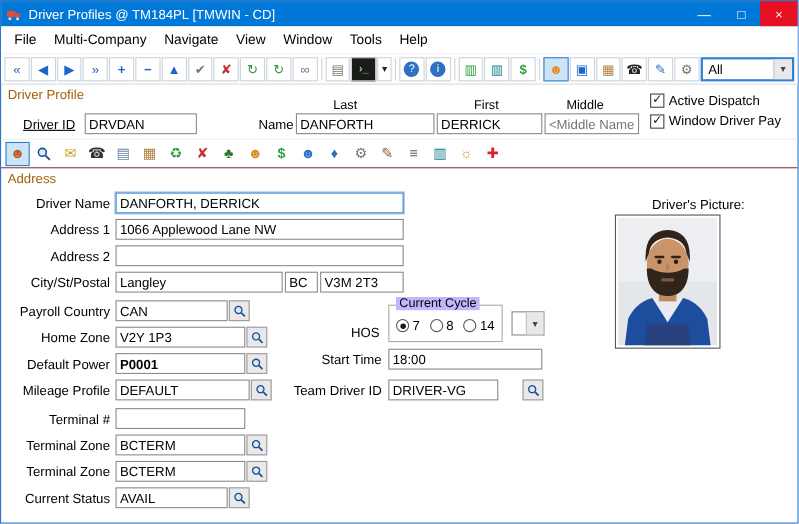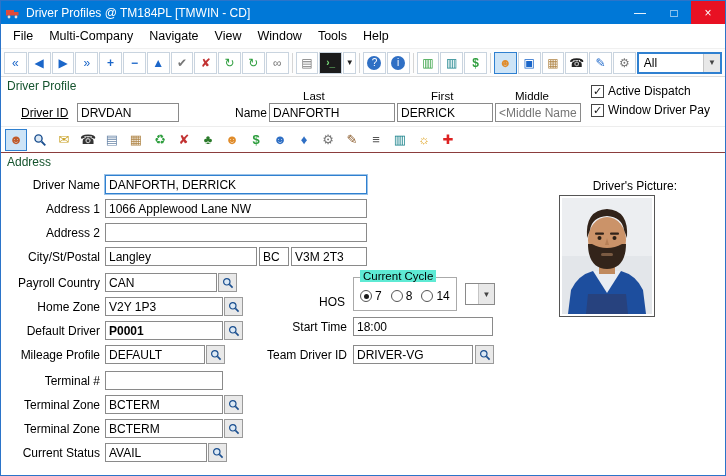--- a/index.html
+++ b/index.html
@@ -27,21 +27,21 @@
   .c-blue { color:#1b66c9; } .c-green { color:#2e9e3e; } .c-gray { color:#777; }
   .c-red { color:#c23333; } .c-orange { color:#e08c2b; } .c-dark { color:#222; }
   .c-teal { color:#18818a; } .c-tan { color:#b08648; }
   .tbtn.term { background:#1b1b1b; color:#7be07b; font-weight:bold; font-size:10px; }
   .tbtn.round-blue span { display:flex; width:14px; height:14px; border-radius:50%; background:#2f6fc4; color:#fff; font-size:10px; align-items:center; justify-content:center; }
   .combo { margin-left:auto; width:86px; height:22px; border:2px solid #2f80d0; background:#fff; display:flex; align-items:center; padding-left:5px; font-size:12px; }
   .combo-arrow { margin-left:auto; width:17px; height:100%; background:#e8e8e8; border-left:1px solid #c5c5c5; display:flex; align-items:center; justify-content:center; font-size:8px; color:#444; }
 
   
   .profile-area { height:50px; flex:0 0 50px; position:relative; border-bottom:1px solid #ededed; }
-  .section-label { position:absolute; left:6px; top:2px; font-size:12px; color:#14532d; }
+  .section-label { position:absolute; left:6px; top:2px; font-size:12px; color:#a16207; }
   .col-head { position:absolute; top:13px; font-size:11.5px; }
   .pinput { position:absolute; height:19px; border:1px solid #8a8a8a; font:12px "Liberation Sans", sans-serif; padding:0 3px; background:#fff; }
   .plabel { position:absolute; font-size:12px; }
   .cbrow { position:absolute; display:flex; align-items:center; gap:4px; }
   .cbbox { width:13px; height:13px; border:1px solid #444; background:#fff; display:flex; align-items:center; justify-content:center; font-size:11px; line-height:1; color:#111; }
 
   
   .tabstrip { height:26px; flex:0 0 26px; display:flex; align-items:center; gap:2px; padding:0 4px; border-bottom:1px solid #8b3d3d; }
   .tab { width:22px; height:22px; display:flex; align-items:center; justify-content:center; font-size:13px; line-height:1; cursor:default; }
   .tab.selected { background:#cde4f7; border:1px solid #2f80d0; }
@@ -51,21 +51,21 @@
   .form-area { position:relative; flex:1 1 auto; }
   .frow { position:absolute; left:0; display:flex; align-items:center; }
   .flabel { width:104px; text-align:right; padding-right:5px; font-size:12px; flex:0 0 104px; }
   .finput { height:19px; border:1px solid #8a8a8a; font:12px "Liberation Sans", sans-serif; padding:0 3px; background:#fff; }
   .finput.focused { border:1px solid #2f80d0; box-shadow:0 0 0 1px #9cc3e8; }
   .lookup { width:19px; height:19px; margin-left:1px; background:#e9e9e9; border:1px solid #9a9a9a; display:flex; align-items:center; justify-content:center; padding:0; cursor:default; }
   .gap2 { margin-left:2px; }
 
   .abs { position:absolute; }
   .fieldset { position:absolute; border:1px solid #aaa; }
-  .fieldset .legend { position:absolute; top:-8px; left:6px; background:#5eead4; padding:0 3px; font-size:11.5px; }
+  .fieldset .legend { position:absolute; top:-8px; left:6px; background:#c4b5fd; padding:0 3px; font-size:11.5px; }
   .radio { width:12px; height:12px; border:1px solid #555; border-radius:50%; background:#fff; display:inline-flex; align-items:center; justify-content:center; }
   .radio.sel::after { content:""; width:5px; height:5px; background:#1a1a1a; border-radius:50%; }
   .radio-item { display:flex; align-items:center; gap:3px; font-size:12px; }
   .mini-combo { position:absolute; width:30px; height:22px; border:1px solid #8a8a8a; background:#fff; display:flex; }
   .mini-combo .combo-arrow { width:16px; margin-left:auto; }
 
   .pic-frame { position:absolute; border:1px solid #555; background:#fff; padding:2px; }
   .right-label { position:absolute; font-size:12px; text-align:right; }
 </style>
 </head>
@@ -216,54 +216,54 @@
 
     <div class="frow" style="top:74px">
       <label class="flabel">City/St/Postal</label>
       <input class="finput" style="width: 152px;" value="Langley">
       <input class="finput gap2" style="width: 30px;" value="BC">
       <input class="finput gap2" style="width: 76px;" value="V3M 2T3">
     </div>
 
     <div class="frow" style="top:100px">
       <label class="flabel">Payroll Country</label>
-      <input class="finput" style="width: 112px;" value="CAN">
+      <input class="finput" style="width: 102px;" value="CAN">
       <button class="lookup">
           <svg width="12" height="12" viewBox="0 0 12 12">
             <circle cx="4.8" cy="4.8" r="3.2" fill="#dce9f5" stroke="#1b4f8f" stroke-width="1.2"></circle>
             <line x1="7.4" y1="7.4" x2="10.6" y2="10.6" stroke="#1b4f8f" stroke-width="1.6"></line>
           </svg>
         </button>
     </div>
 
     <div class="frow" style="top:124px">
       <label class="flabel">Home Zone</label>
       <input class="finput" style="width: 118px;" value="V2Y 1P3">
       <button class="lookup">
           <svg width="12" height="12" viewBox="0 0 12 12">
             <circle cx="4.8" cy="4.8" r="3.2" fill="#dce9f5" stroke="#1b4f8f" stroke-width="1.2"></circle>
             <line x1="7.4" y1="7.4" x2="10.6" y2="10.6" stroke="#1b4f8f" stroke-width="1.6"></line>
           </svg>
         </button>
     </div>
 
     <div class="frow" style="top:148px">
-      <label class="flabel">Default Driver</label>
+      <label class="flabel">Default Power</label>
       <input class="finput" style="width: 118px; font-weight: bold;" value="P0001">
       <button class="lookup">
           <svg width="12" height="12" viewBox="0 0 12 12">
             <circle cx="4.8" cy="4.8" r="3.2" fill="#dce9f5" stroke="#1b4f8f" stroke-width="1.2"></circle>
             <line x1="7.4" y1="7.4" x2="10.6" y2="10.6" stroke="#1b4f8f" stroke-width="1.6"></line>
           </svg>
         </button>
     </div>
 
     <div class="frow" style="top:172px">
       <label class="flabel">Mileage Profile</label>
-      <input class="finput" style="width: 100px;" value="DEFAULT">
+      <input class="finput" style="width: 122px;" value="DEFAULT">
       <button class="lookup">
           <svg width="12" height="12" viewBox="0 0 12 12">
             <circle cx="4.8" cy="4.8" r="3.2" fill="#dce9f5" stroke="#1b4f8f" stroke-width="1.2"></circle>
             <line x1="7.4" y1="7.4" x2="10.6" y2="10.6" stroke="#1b4f8f" stroke-width="1.6"></line>
           </svg>
         </button>
     </div>
 
     <div class="frow" style="top:198px">
       <label class="flabel">Terminal #</label>
@@ -322,21 +322,21 @@
       </div>
     </div>
     <span class="mini-combo" style="left:464px; top:110px;">
       <span class="combo-arrow" style="font-size:8px;">▼</span>
     </span>
 
     <span class="right-label" style="left:240px; top:147px; width:106px;">Start Time</span>
     <input class="finput abs" style="left: 352px; top: 144px; width: 140px;" value="18:00">
 
     <span class="right-label" style="left:228px; top:175px; width:118px;">Team Driver ID</span>
-    <input class="finput abs" style="left: 352px; top: 172px; width: 120px;" value="DRIVER-VG">
+    <input class="finput abs" style="left: 352px; top: 172px; width: 100px;" value="DRIVER-VG">
     <button class="lookup abs" style="left:473px; top:172px;">
         <svg width="12" height="12" viewBox="0 0 12 12">
           <circle cx="4.8" cy="4.8" r="3.2" fill="#dce9f5" stroke="#1b4f8f" stroke-width="1.2"></circle>
           <line x1="7.4" y1="7.4" x2="10.6" y2="10.6" stroke="#1b4f8f" stroke-width="1.6"></line>
         </svg>
       </button>
 
     <span class="right-label" style="left:556px; top:6px; width:120px; text-align:right;">Driver's Picture:</span>
     <div class="pic-frame" style="left:558px; top:22px; width:96px; height:122px;">
       <svg width="90" height="116" viewBox="0 0 90 116">

